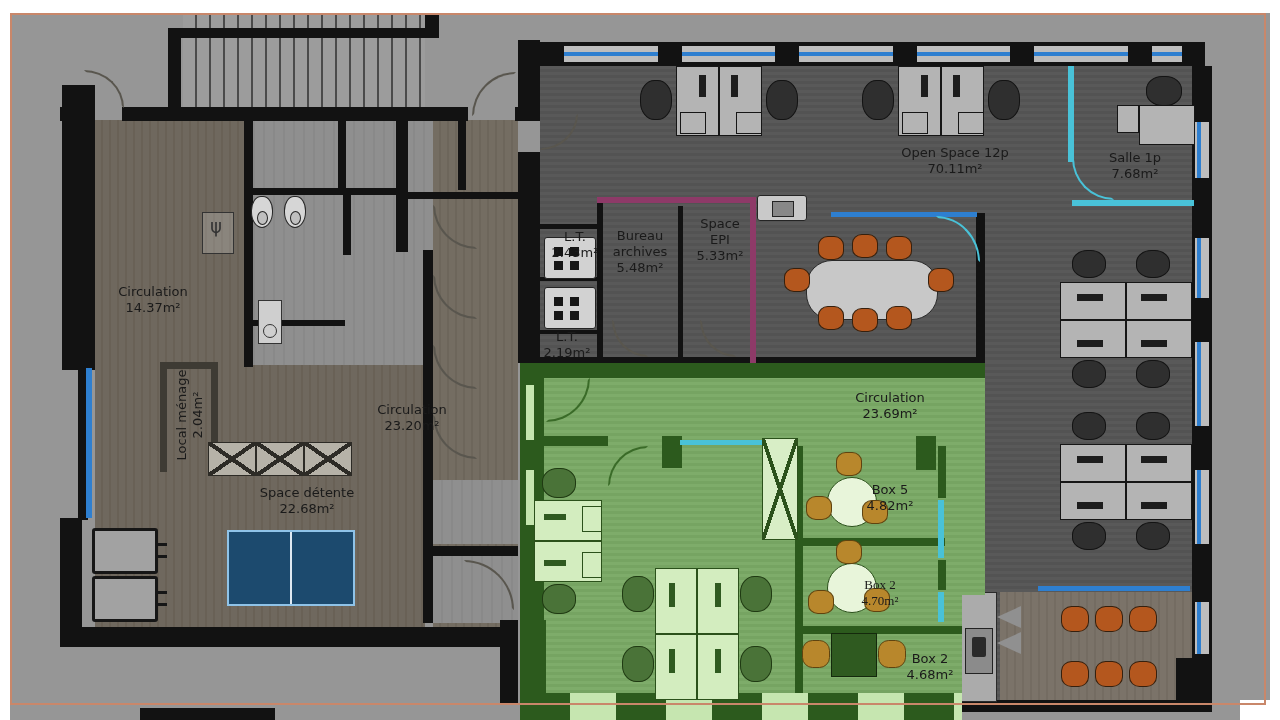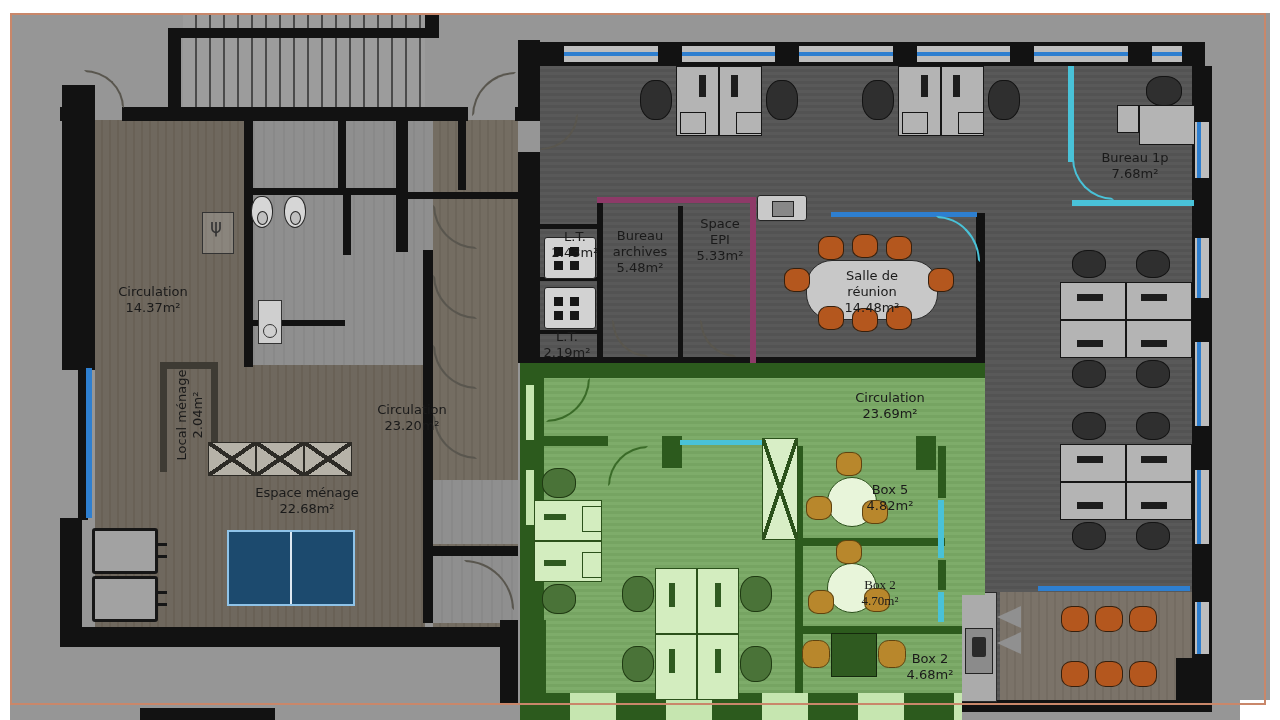--- a/index.html
+++ b/index.html
@@ -96,45 +96,45 @@
   </div>
   <div class="rlabel vert" style="left:135px;top:397px;width:110px;height:36px;">
     <span>Local ménage</span>
     <span>2.04m²</span>
   </div>
   <div class="rlabel" style="left:352px;top:402px;width:120px;">
     <span>Circulation</span>
     <span>23.20m²</span>
   </div>
   <div class="rlabel" style="left:227px;top:485px;width:160px;">
-    <span>Espace ménage</span>
+    <span>Space détente</span>
     <span>22.68m²</span>
   </div>
   <div class="rlabel" style="left:545px;top:229px;width:60px;">
     <span>L.T.</span>
     <span>2.43m²</span>
   </div>
   <div class="rlabel" style="left:532px;top:329px;width:70px;">
     <span>L.T.</span>
     <span>2.19m²</span>
   </div>
   <div class="rlabel" style="left:605px;top:228px;width:70px;">
     <span>Bureau archives</span>
     <span>5.48m²</span>
   </div>
   <div class="rlabel" style="left:690px;top:216px;width:60px;">
     <span>Space EPI</span>
     <span>5.33m²</span>
   </div>
-  <div class="rlabel" style="left:832px;top:268px;width:80px;">
-    <span>Salle de réunion</span>
-    <span>14.48m²</span>
+  <div class="rlabel" style="left:880px;top:145px;width:150px;">
+    <span>Open Space 12p</span>
+    <span>70.11m²</span>
   </div>
   <div class="rlabel" style="left:1085px;top:150px;width:100px;">
-    <span>Bureau 1p</span>
+    <span>Salle 1p</span>
     <span>7.68m²</span>
   </div>
   <div class="rlabel" style="left:825px;top:390px;width:130px;">
     <span>Circulation</span>
     <span>23.69m²</span>
   </div>
   <div class="rlabel" style="left:850px;top:482px;width:80px;">
     <span>Box 5</span>
     <span>4.82m²</span>
   </div>

